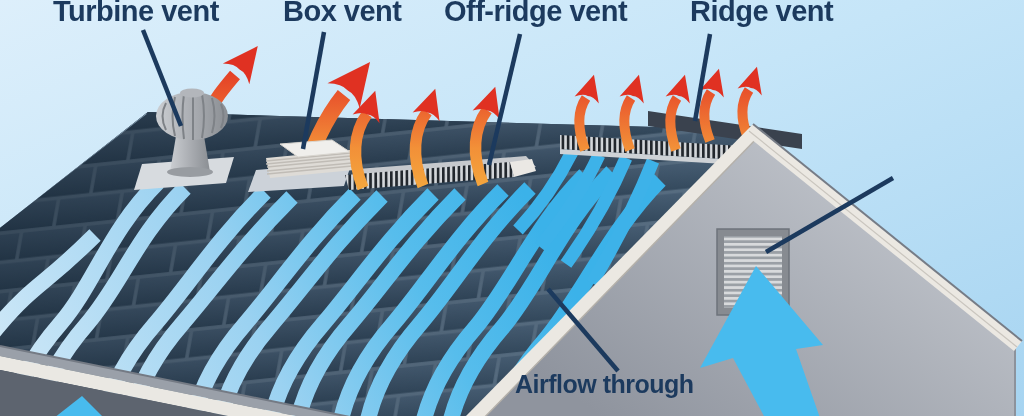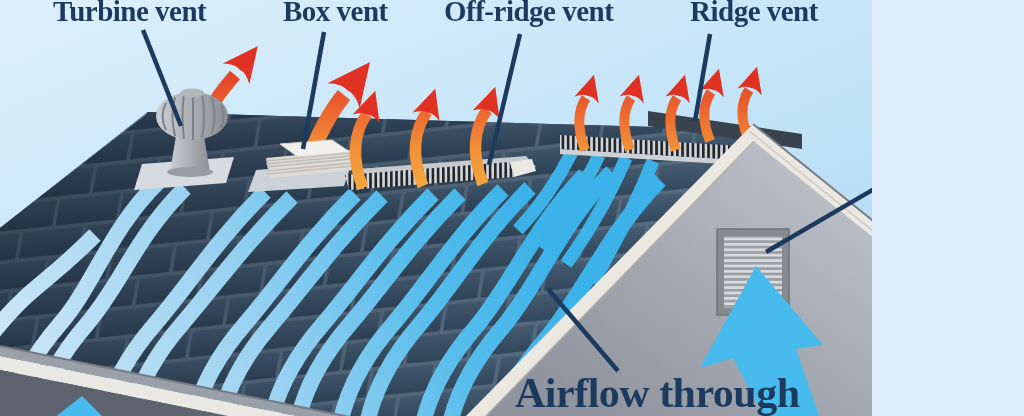--- a/index.html
+++ b/index.html
@@ -1,30 +1,30 @@
 <!DOCTYPE html>
 <html><head>
 <meta charset="utf-8">
 <style>
   html,body{margin:0;padding:0;background:#dfeefa;}
   .stage{
-    position:relative;width:872px;height:416px;overflow:hidden;
-    font-family:Liberation Serif, serif;
+    position:relative;width:1024px;height:416px;overflow:hidden;
+    font-family:Liberation Sans, sans-serif;
   }
   .stage svg{position:absolute;left:0;top:0;}
   .lbl{
     position:absolute;color:#1c3a5e;font-weight:bold;font-size:29px;
     letter-spacing:-0.5px;white-space:nowrap;line-height:1.05;
   }
   #lbl-turbine{left:53px;top:-4px;}
   #lbl-box{left:283px;top:-4px;}
   #lbl-offridge{left:444px;top:-4px;}
   #lbl-ridge{left:690px;top:-4px;}
   #lbl-gable{left:862px;top:140px;}
-  #lbl-airflow{left:515px;top:371px;font-size:42px;text-align:right;}
+  #lbl-airflow{left:515px;top:371px;font-size:25px;text-align:right;}
 </style>
 </head>
 <body>
 
 <div class="stage">
 
 <svg width="1024" height="416" viewBox="0 0 1024 416">
   <defs>
     <linearGradient id="sky" x1="0" y1="0" x2="1" y2="1">
       <stop offset="0" stop-color="#ddeffb"></stop>

